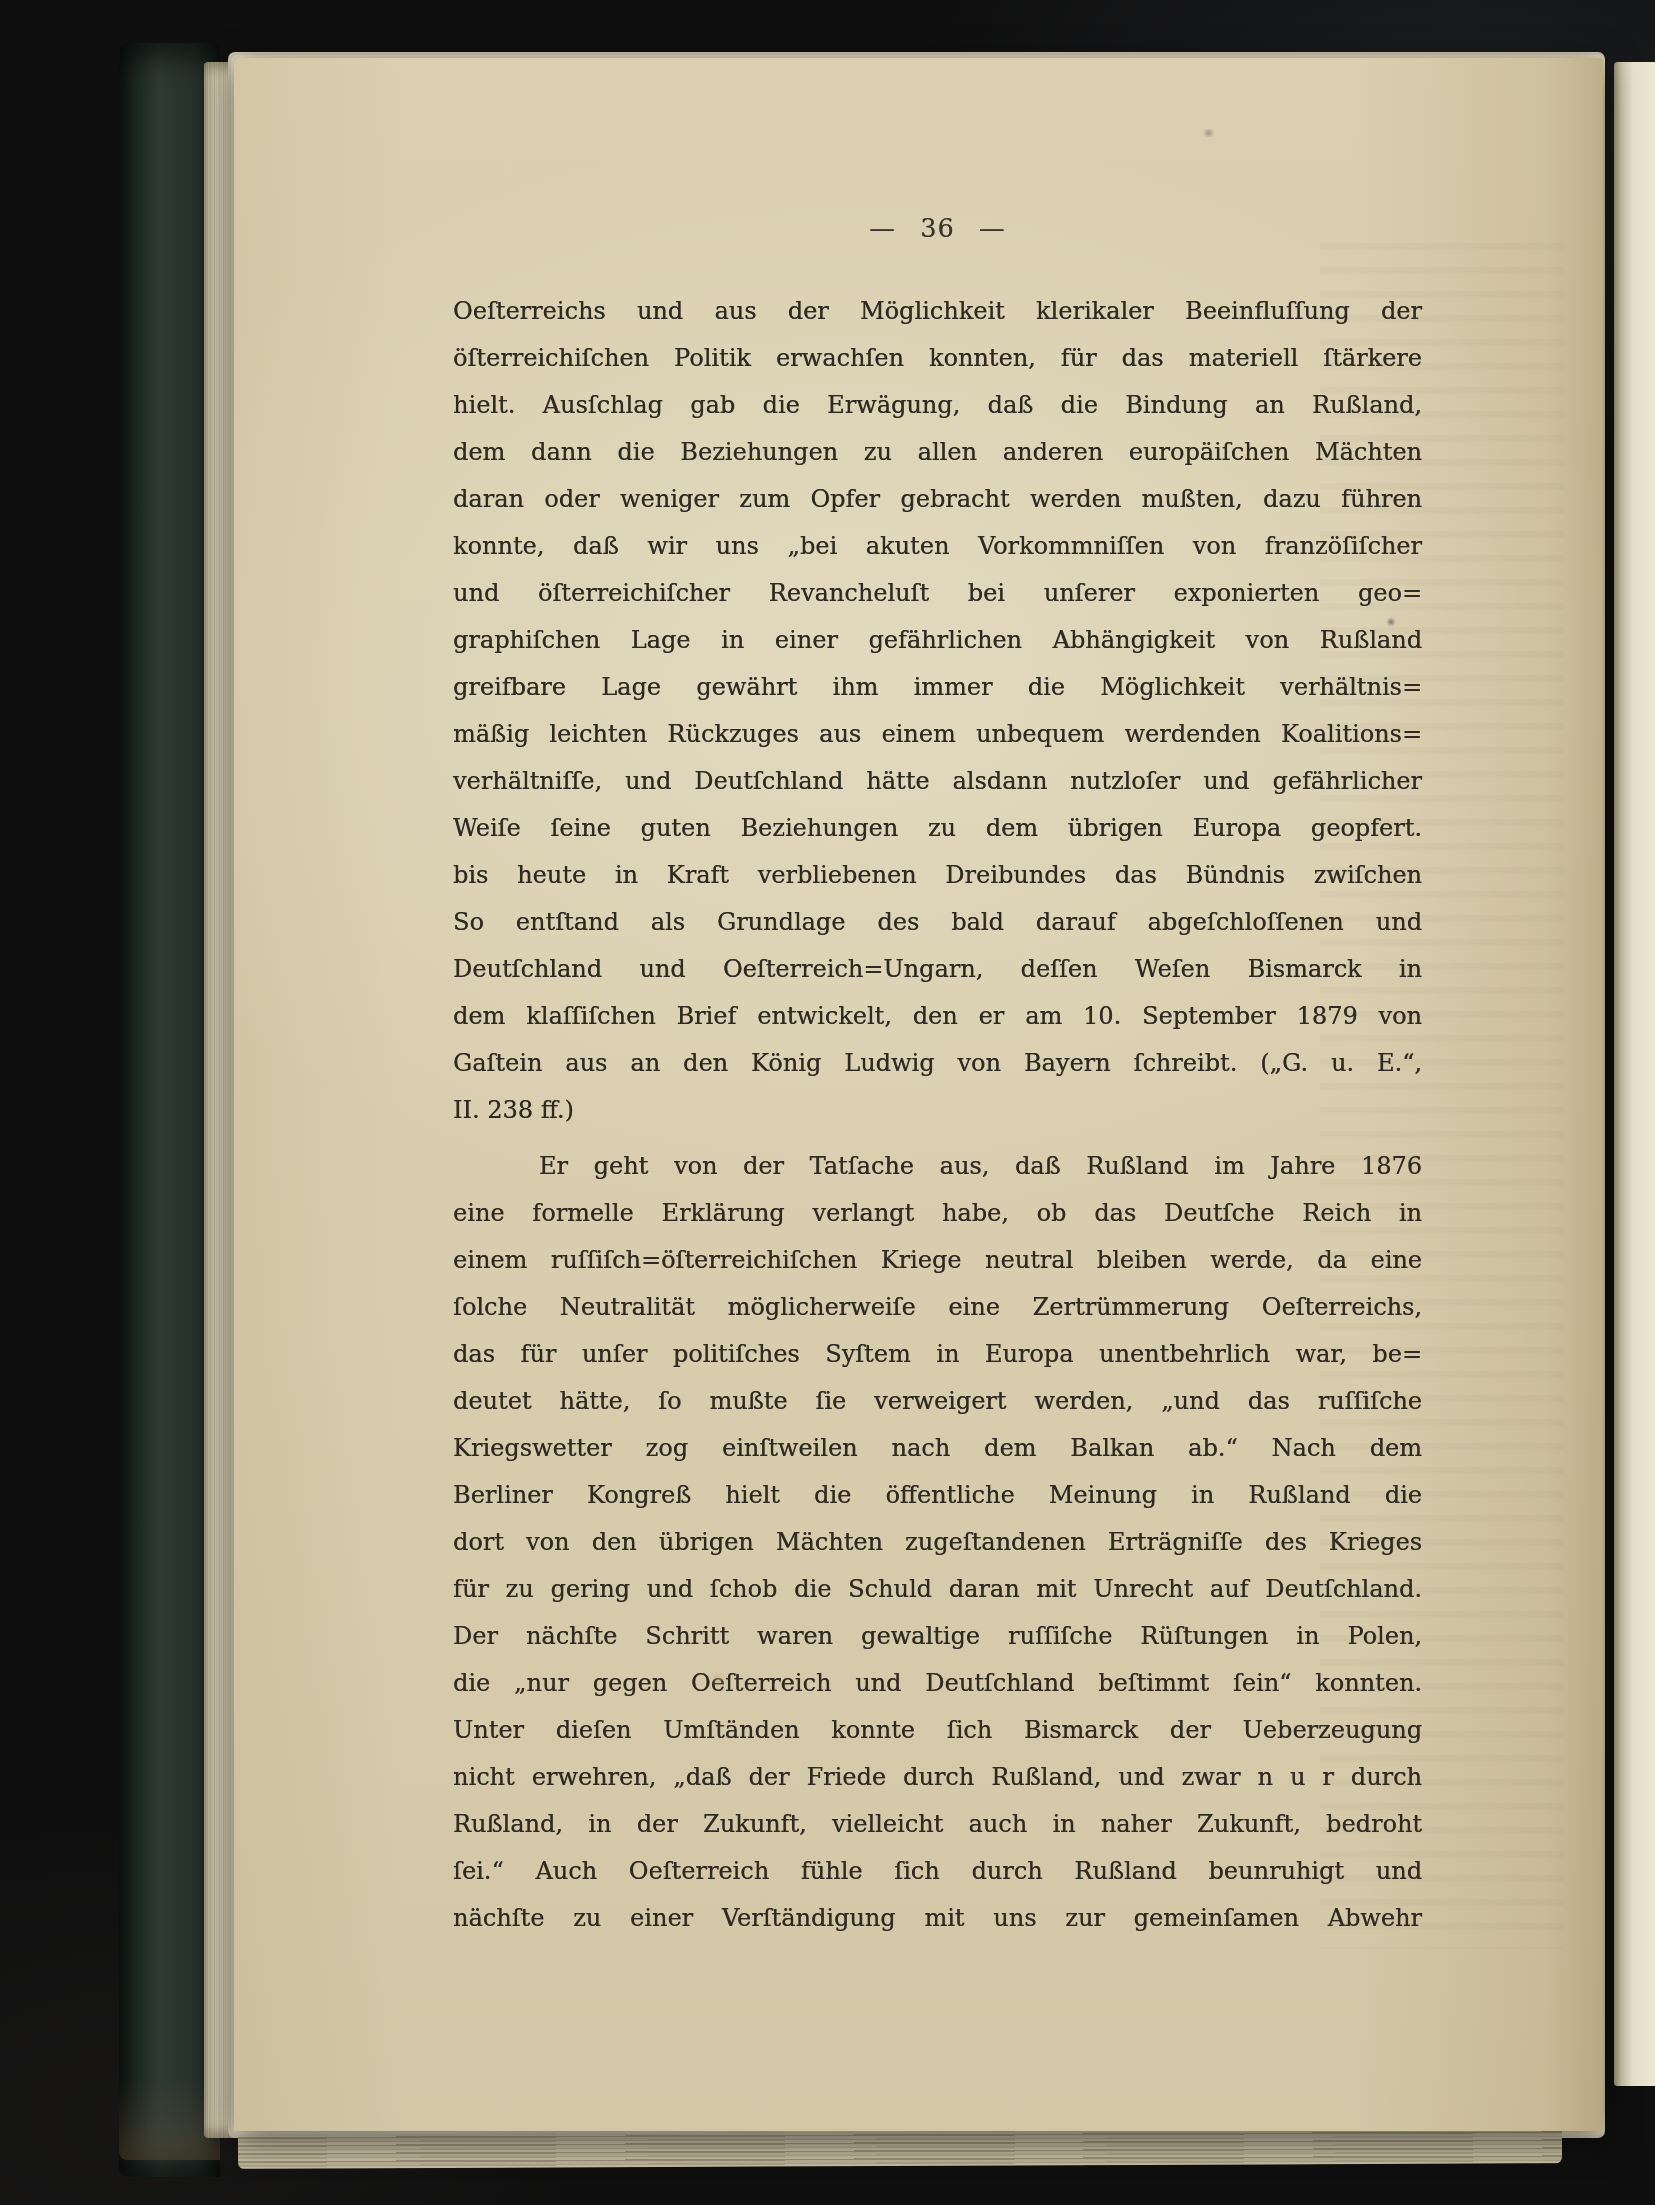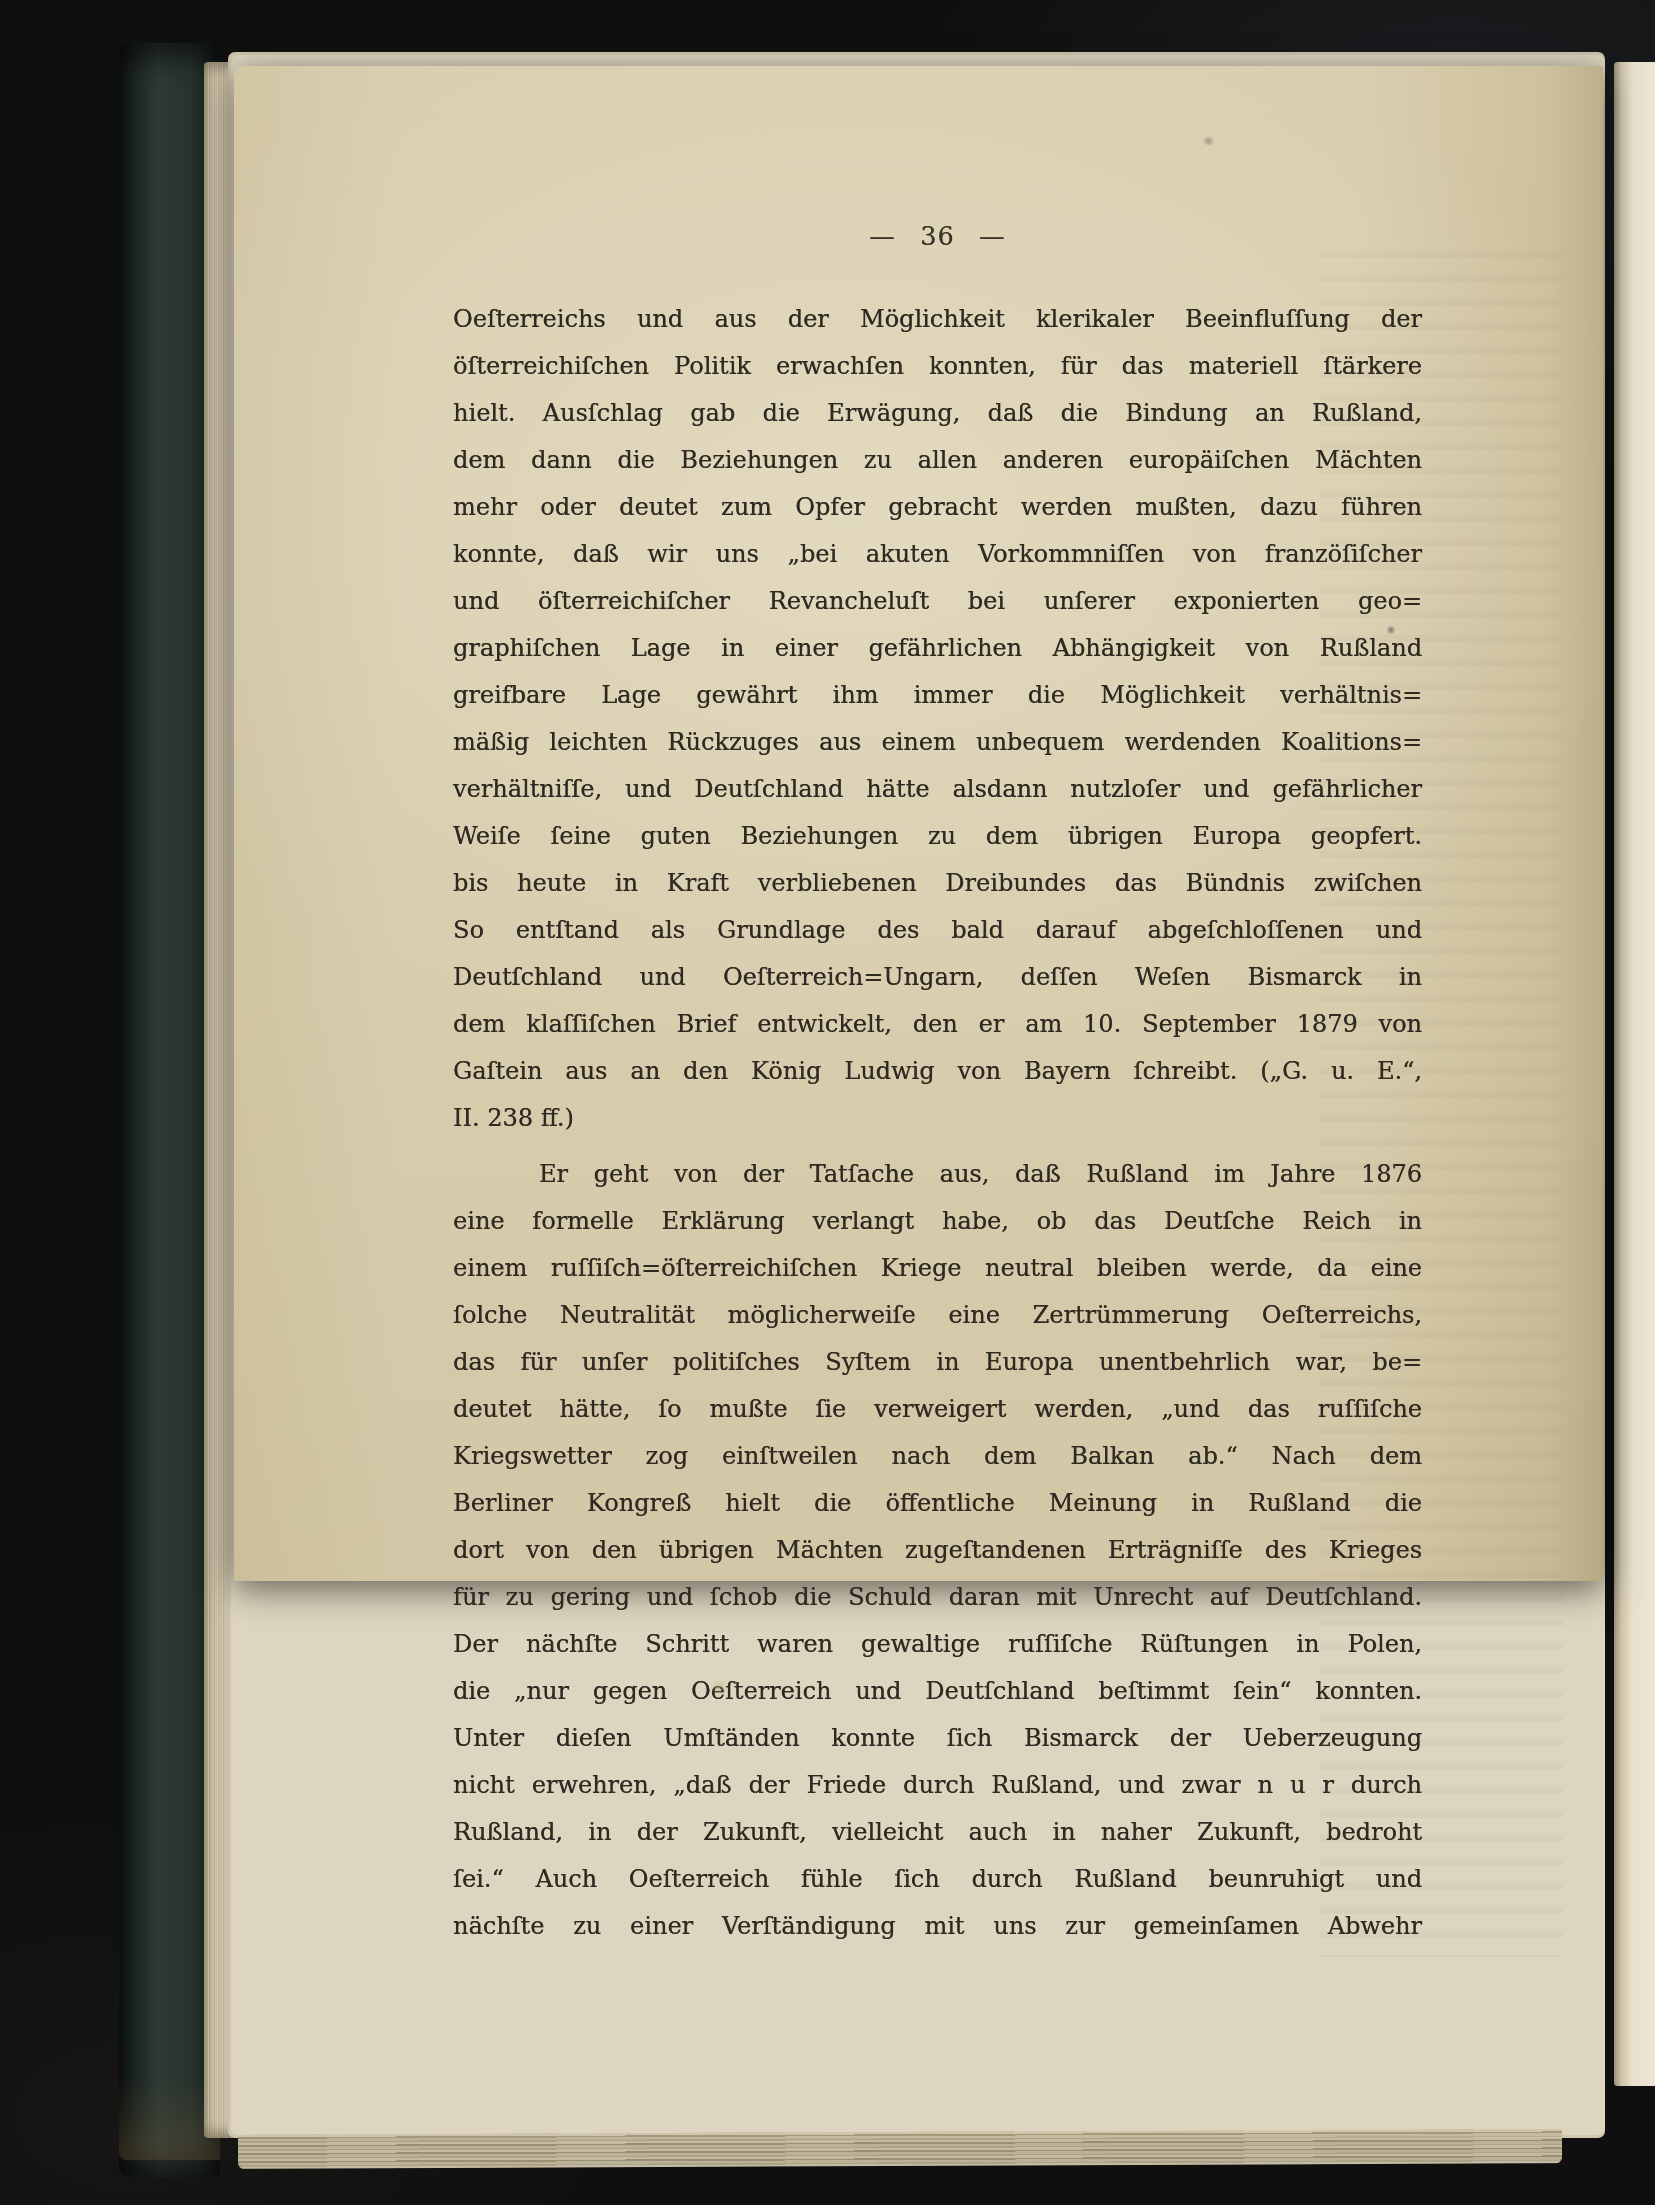--- a/index.html
+++ b/index.html
@@ -60,29 +60,28 @@
   .under-page-2 {
     left: 231px; top: 55px;
     width: 1374px; height: 2080px;
     background: #ddd5bf;
   }
 
   
   .main-page {
     position: absolute;
     left: 234px; top: 58px;
-    width: 1369px; height: 1515px;
+    width: 1369px; height: 2073px;
     border-radius: 8px 2.9px 2.9px 2.9px;
     background:
       radial-gradient(1156px 809px at 45% 30%, rgba(255,253,242,0.25), transparent 70%),
       linear-gradient(180deg, #ece6d4 0%, #eae4d1 60%, #e4ddc8 100%),
       linear-gradient(90deg, #e3dcc6 0%, #ebe5d3 12%, #ebe5d3 82%, #ded5bd 96%, #ccc2a6 100%);
     background-blend-mode: normal, multiply, normal;
     box-shadow: 0 8px 35px rgba(0,0,0,0.55);
-    margin-top: 8px;
   }
 
   
   .show-through {
     position: absolute;
     right: 40px; top: 185px;
     width: 243px; height: 1706px;
     background: repeating-linear-gradient(180deg,
       rgba(120,108,86,0.05) 0 7px, transparent 7px 24px);
     pointer-events: none;
@@ -175,21 +174,21 @@
   <div class="show-through"></div>
 
   <div class="page-number">— 36 —</div>
 
   <div class="text-block">
     <div class="paragraph-1">
       <div class="line">Oeſterreichs und aus der Möglichkeit klerikaler Beeinfluſſung der</div>
       <div class="line">öſterreichiſchen Politik erwachſen konnten, für das materiell ſtärkere</div>
       <div class="line">hielt. Ausſchlag gab die Erwägung, daß die Bindung an Rußland,</div>
       <div class="line">dem dann die Beziehungen zu allen anderen europäiſchen Mächten</div>
-      <div class="line">mehr oder deutet zum Opfer gebracht werden mußten, dazu führen</div>
+      <div class="line">daran oder weniger zum Opfer gebracht werden mußten, dazu führen</div>
       <div class="line">konnte, daß wir uns „bei akuten Vorkommniſſen von franzöſiſcher</div>
       <div class="line">und öſterreichiſcher Revancheluſt bei unſerer exponierten geo=</div>
       <div class="line">graphiſchen Lage in einer gefährlichen Abhängigkeit von Rußland</div>
       <div class="line">greifbare Lage gewährt ihm immer die Möglichkeit verhältnis=</div>
       <div class="line">mäßig leichten Rückzuges aus einem unbequem werdenden Koalitions=</div>
       <div class="line">verhältniſſe, und Deutſchland hätte alsdann nutzloſer und gefährlicher</div>
       <div class="line">Weiſe ſeine guten Beziehungen zu dem übrigen Europa geopfert.</div>
       <div class="line">bis heute in Kraft verbliebenen Dreibundes das Bündnis zwiſchen</div>
       <div class="line">So entſtand als Grundlage des bald darauf abgeſchloſſenen und</div>
       <div class="line">Deutſchland und Oeſterreich=Ungarn, deſſen Weſen Bismarck in</div>

